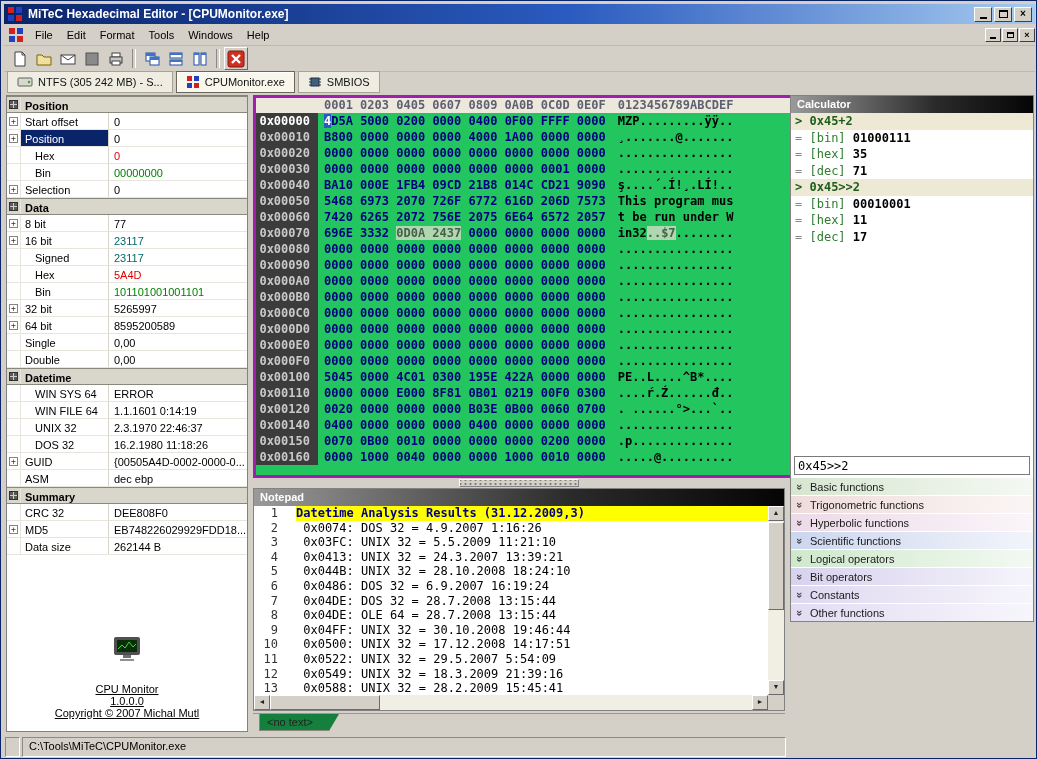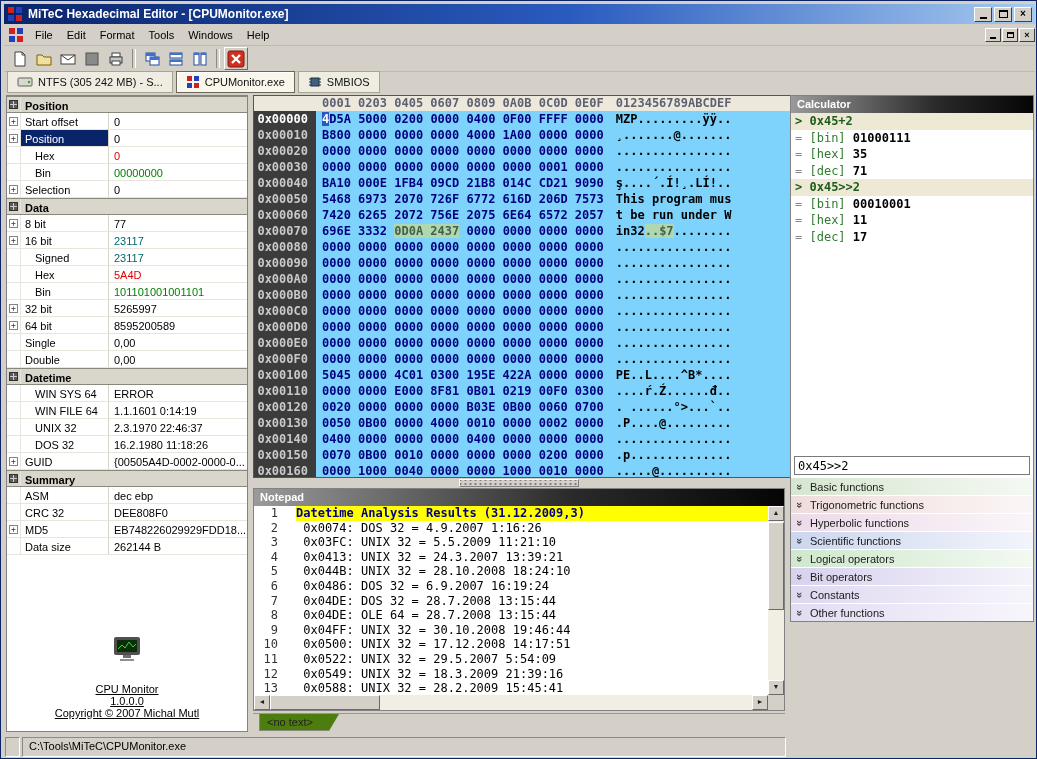--- a/index.html
+++ b/index.html
@@ -35,21 +35,21 @@
   .plab{width:88px;flex:none;padding:1px 2px 0 4px;border-right:1px solid #d8d5ca;white-space:nowrap;overflow:hidden;box-sizing:border-box;}
   .psec .plab{border-right:none;width:auto;}
   .pval{flex:1;padding:1px 2px 0 5px;white-space:nowrap;overflow:hidden;}
   .psel{background:#0a246a;color:#fff;}
   .pmark{width:9px;height:9px;border:1px solid #848484;background:#fff;font:8px/7px "DejaVu Sans Mono",monospace;text-align:center;color:#333;box-sizing:border-box;}
   .secicon{width:9px;height:9px;border:1px solid #303030;background-color:#5a5a5a;background-image:linear-gradient(to right,transparent 3px,#cfcfcf 3px,#cfcfcf 4px,transparent 4px),linear-gradient(to bottom,transparent 3px,#cfcfcf 3px,#cfcfcf 4px,transparent 4px);box-sizing:border-box;}
   .vred{color:#e00000;} .vgreen{color:#008000;} .vteal{color:#006868;}
   .about{position:absolute;left:0;right:0;top:540px;text-align:center;font-size:11px;color:#000;text-decoration:underline;}
   .about .nm{margin-top:18px;}
   
-  .hexwrap{position:absolute;left:252px;top:94px;width:616px;height:383px;background:#7dd3fc;border:1px solid #a21caf;box-sizing:border-box;overflow:hidden;}
+  .hexwrap{position:absolute;left:252px;top:94px;width:616px;height:383px;background:#22c55e;border:3px solid #a21caf;box-sizing:border-box;overflow:hidden;}
   .hexhead{display:flex;height:15px;background:#ece9dc;font:bold 12px/15px "DejaVu Sans Mono",monospace;color:#5f5f72;}
   .hexrow{display:flex;height:16px;font:bold 12px/16px "DejaVu Sans Mono",monospace;}
   .haddr{width:62px;flex:none;background:#3c3c3c;color:#c9c9c9;text-align:right;padding-right:8px;box-sizing:border-box;}
   .hexhead .haddr{background:transparent;}
   .haddr.cur{color:#ffffff;}
   .hbytes{flex:none;padding-left:6px;color:#000080;white-space:pre;}
   .hexhead .hbytes{color:#5f5f72;}
   .hascii{margin-left:12px;color:#000;white-space:pre;}
   .hexhead .hascii{color:#5f5f72;}
   .hcur{background:#2a5ac0;color:#fff;}
@@ -65,21 +65,21 @@
   .np{position:absolute;left:252px;top:487px;width:532px;height:223px;border:1px solid #828282;background:#fff;box-sizing:border-box;overflow:hidden;}
   .dhdr{height:17px;background:linear-gradient(90deg,#9a9a9a,#2a2a2a 60%,#050505);color:#fff;font:bold 11px/13px "Liberation Sans",sans-serif;padding:2px 6px;box-sizing:border-box;}
   .npbody{position:absolute;top:17px;left:0;right:16px;bottom:15px;overflow:hidden;font:12px/14.6px "DejaVu Sans Mono",monospace;}
   .nline{display:flex;height:14.6px;}
   .nnum{width:24px;flex:none;text-align:right;color:#333;}
   .ntext{margin-left:18px;white-space:pre;flex:1;}
   .nhl{background:#ffff00;color:#000080;font-weight:bold;}
   .npcorner{position:absolute;right:0;bottom:0;width:16px;height:15px;background:#d4d0c8;}
   
   .btabline{position:absolute;left:252px;top:712px;width:532px;border-top:1px solid #9a978c;}
-  .btab{position:absolute;left:258px;top:713px;width:80px;height:17px;background:#4d7c0f;border:1px solid #8a887c;border-top:none;clip-path:polygon(0 0,100% 0,calc(100% - 10px) 100%,0 100%);font-size:11px;padding:2px 8px 0 7px;box-sizing:border-box;color:#222;}
+  .btab{position:absolute;left:258px;top:713px;width:80px;height:17px;background:#15803d;border:1px solid #8a887c;border-top:none;clip-path:polygon(0 0,100% 0,calc(100% - 10px) 100%,0 100%);font-size:11px;padding:2px 8px 0 7px;box-sizing:border-box;color:#222;}
   
   .calc{position:absolute;left:789px;top:94px;width:244px;height:527px;border:1px solid #828282;background:#fff;box-sizing:border-box;display:flex;flex-direction:column;overflow:hidden;}
   .centry{height:16.5px;line-height:16.5px;font-family:"DejaVu Sans Mono",monospace;font-size:12px;padding-left:4px;white-space:pre;}
   .cquery{background:#eee9d4;}
   .cprefix,.cexpr{color:#1e5c1e;font-weight:bold;}
   .ceq{color:#888;}
   .ctag{color:#2e7d2e;}
   .cval{color:#000;font-weight:bold;}
   .cfill{flex:1;background:#fff;}
   .cinput{margin:2px 3px;height:17px;border:1px solid #7a7a7a;font:12px "DejaVu Sans Mono",monospace;padding:0 3px;flex:none;}
@@ -355,30 +355,30 @@
           <span class="plab" style="padding-left: 14px;">DOS 32</span>
           <span class="pval">16.2.1980 11:18:26</span>
         </div>
         <div class="prow">
           <span class="pgut">
             <span class="pmark">+</span>
           </span>
           <span class="plab">GUID</span>
           <span class="pval">{00505A4D-0002-0000-0...</span>
         </div>
-        <div class="prow psec">
-          <span class="pgut">
-            <span class="secicon"></span>
-          </span>
-          <span class="plab">Summary</span>
-        </div>
         <div class="prow">
           <span class="pgut"></span>
           <span class="plab">ASM</span>
           <span class="pval">dec  ebp</span>
+        </div>
+        <div class="prow psec">
+          <span class="pgut">
+            <span class="secicon"></span>
+          </span>
+          <span class="plab">Summary</span>
         </div>
         <div class="prow">
           <span class="pgut"></span>
           <span class="plab">CRC 32</span>
           <span class="pval">DEE808F0</span>
         </div>
         <div class="prow">
           <span class="pgut">
             <span class="pmark">+</span>
           </span>
@@ -499,25 +499,20 @@
         </div>
         <div class="hexrow">
           <span class="haddr">0x00110</span>
           <span class="hbytes">0000 0000 E000 8F81 0B01 0219 00F0 0300</span>
           <span class="hascii">....ŕ.Ź......đ..</span>
         </div>
         <div class="hexrow">
           <span class="haddr">0x00120</span>
           <span class="hbytes">0020 0000 0000 0000 B03E 0B00 0060 0700</span>
           <span class="hascii">. ......°&gt;...`..</span>
-        </div>
-        <div class="hexrow">
-          <span class="haddr">0x00130</span>
-          <span class="hbytes">0050 0B00 0000 4000 0010 0000 0002 0000</span>
-          <span class="hascii">.P....@.........</span>
         </div>
         <div class="hexrow">
           <span class="haddr">0x00140</span>
           <span class="hbytes">0400 0000 0000 0000 0400 0000 0000 0000</span>
           <span class="hascii">................</span>
         </div>
         <div class="hexrow">
           <span class="haddr">0x00150</span>
           <span class="hbytes">0070 0B00 0010 0000 0000 0000 0200 0000</span>
           <span class="hascii">.p..............</span>

